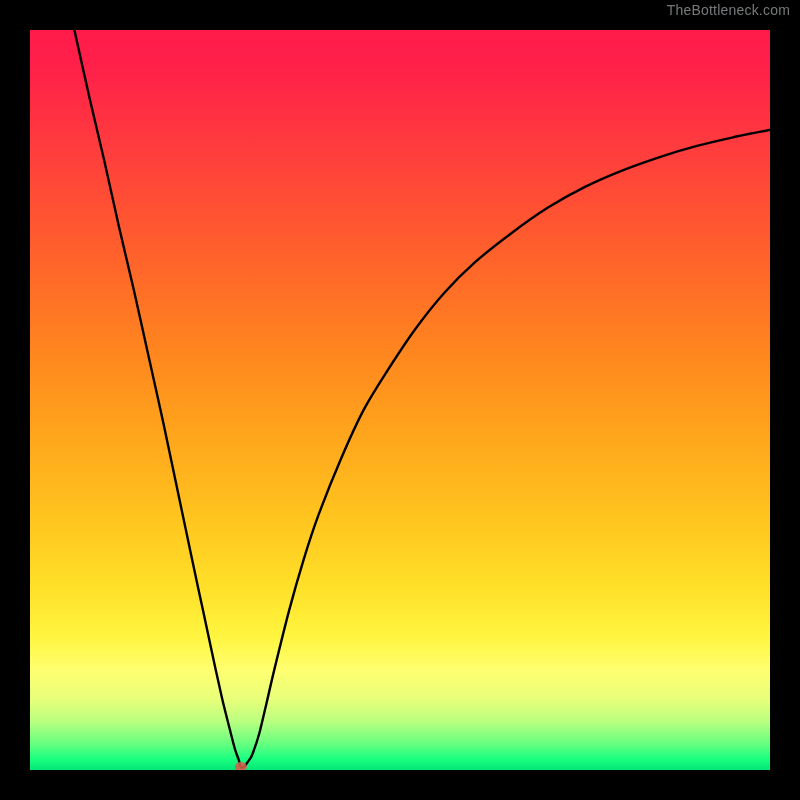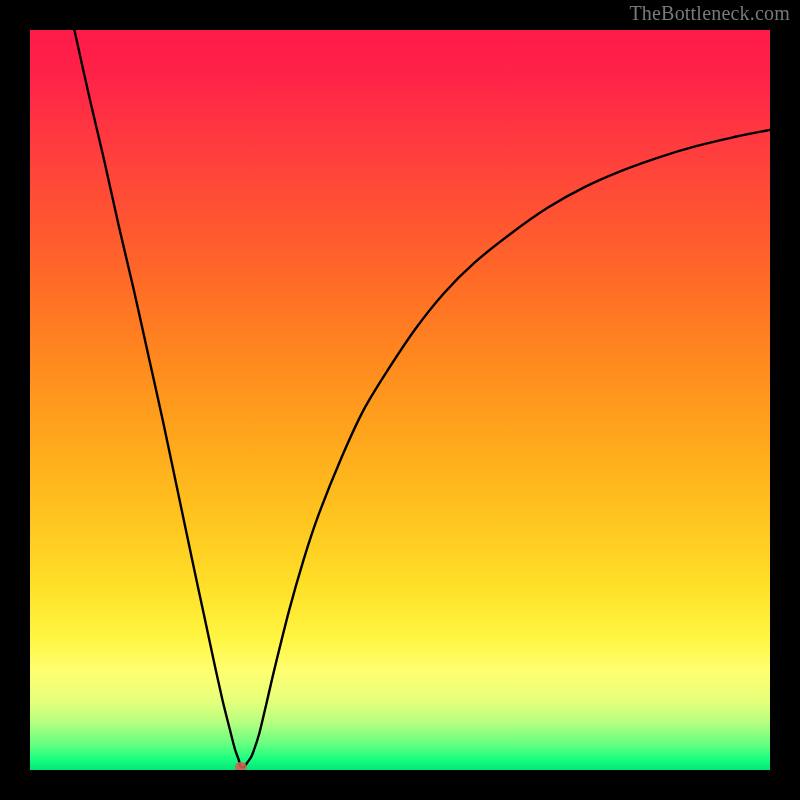--- a/index.html
+++ b/index.html
@@ -13,22 +13,22 @@
   .container {
     position: relative;
     width: 800px;
     height: 800px;
     background: #000;
   }
   .watermark {
     position: absolute;
     top: 2px;
     right: 10px;
-    font-family: Liberation Serif, serif;
-    font-size: 20px;
+    font-family: Liberation Sans, sans-serif;
+    font-size: 14px;
     color: #77797a;
     font-weight: 500;
     letter-spacing: 0.2px;
     z-index: 5;
   }
   .plot-area {
     position: absolute;
     left: 30px;
     top: 30px;
     width: 740px;

